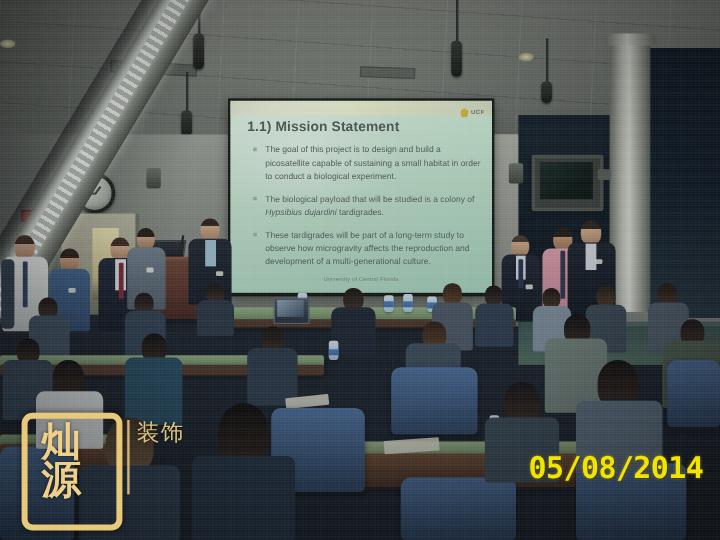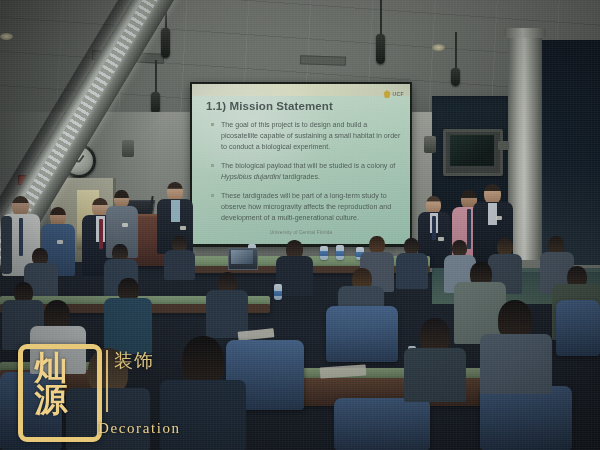--- a/index.html
+++ b/index.html
@@ -602,25 +602,25 @@
   </div>
   <div class="person">
     <div class="head" style="left:44px;top:300px;width:26px;height:30px;background:linear-gradient(180deg,#120e0c,#2f241a);border-radius:48% 48% 38% 38%;"></div>
     <div class="torso" style="left:30px;top:326px;width:56px;height:48px;background:#d4d8d6;"></div>
   </div>
 
   <div class="warmth"></div>
   <div class="vignette"></div>
   <div class="noise"></div>
 
+  <div class="datestamp">05/08/2014</div>
 
   <div class="watermark">
     <div class="seal"></div>
     <div class="seal-chars">
       <span>灿</span>
       <span>源</span>
     </div>
     <div class="wm-vline"></div>
     <div class="wm-cn2">装饰</div>
-    <div class="wm-en2">Decoration</div>
   </div>
 
 </div>
 
 </body></html>

